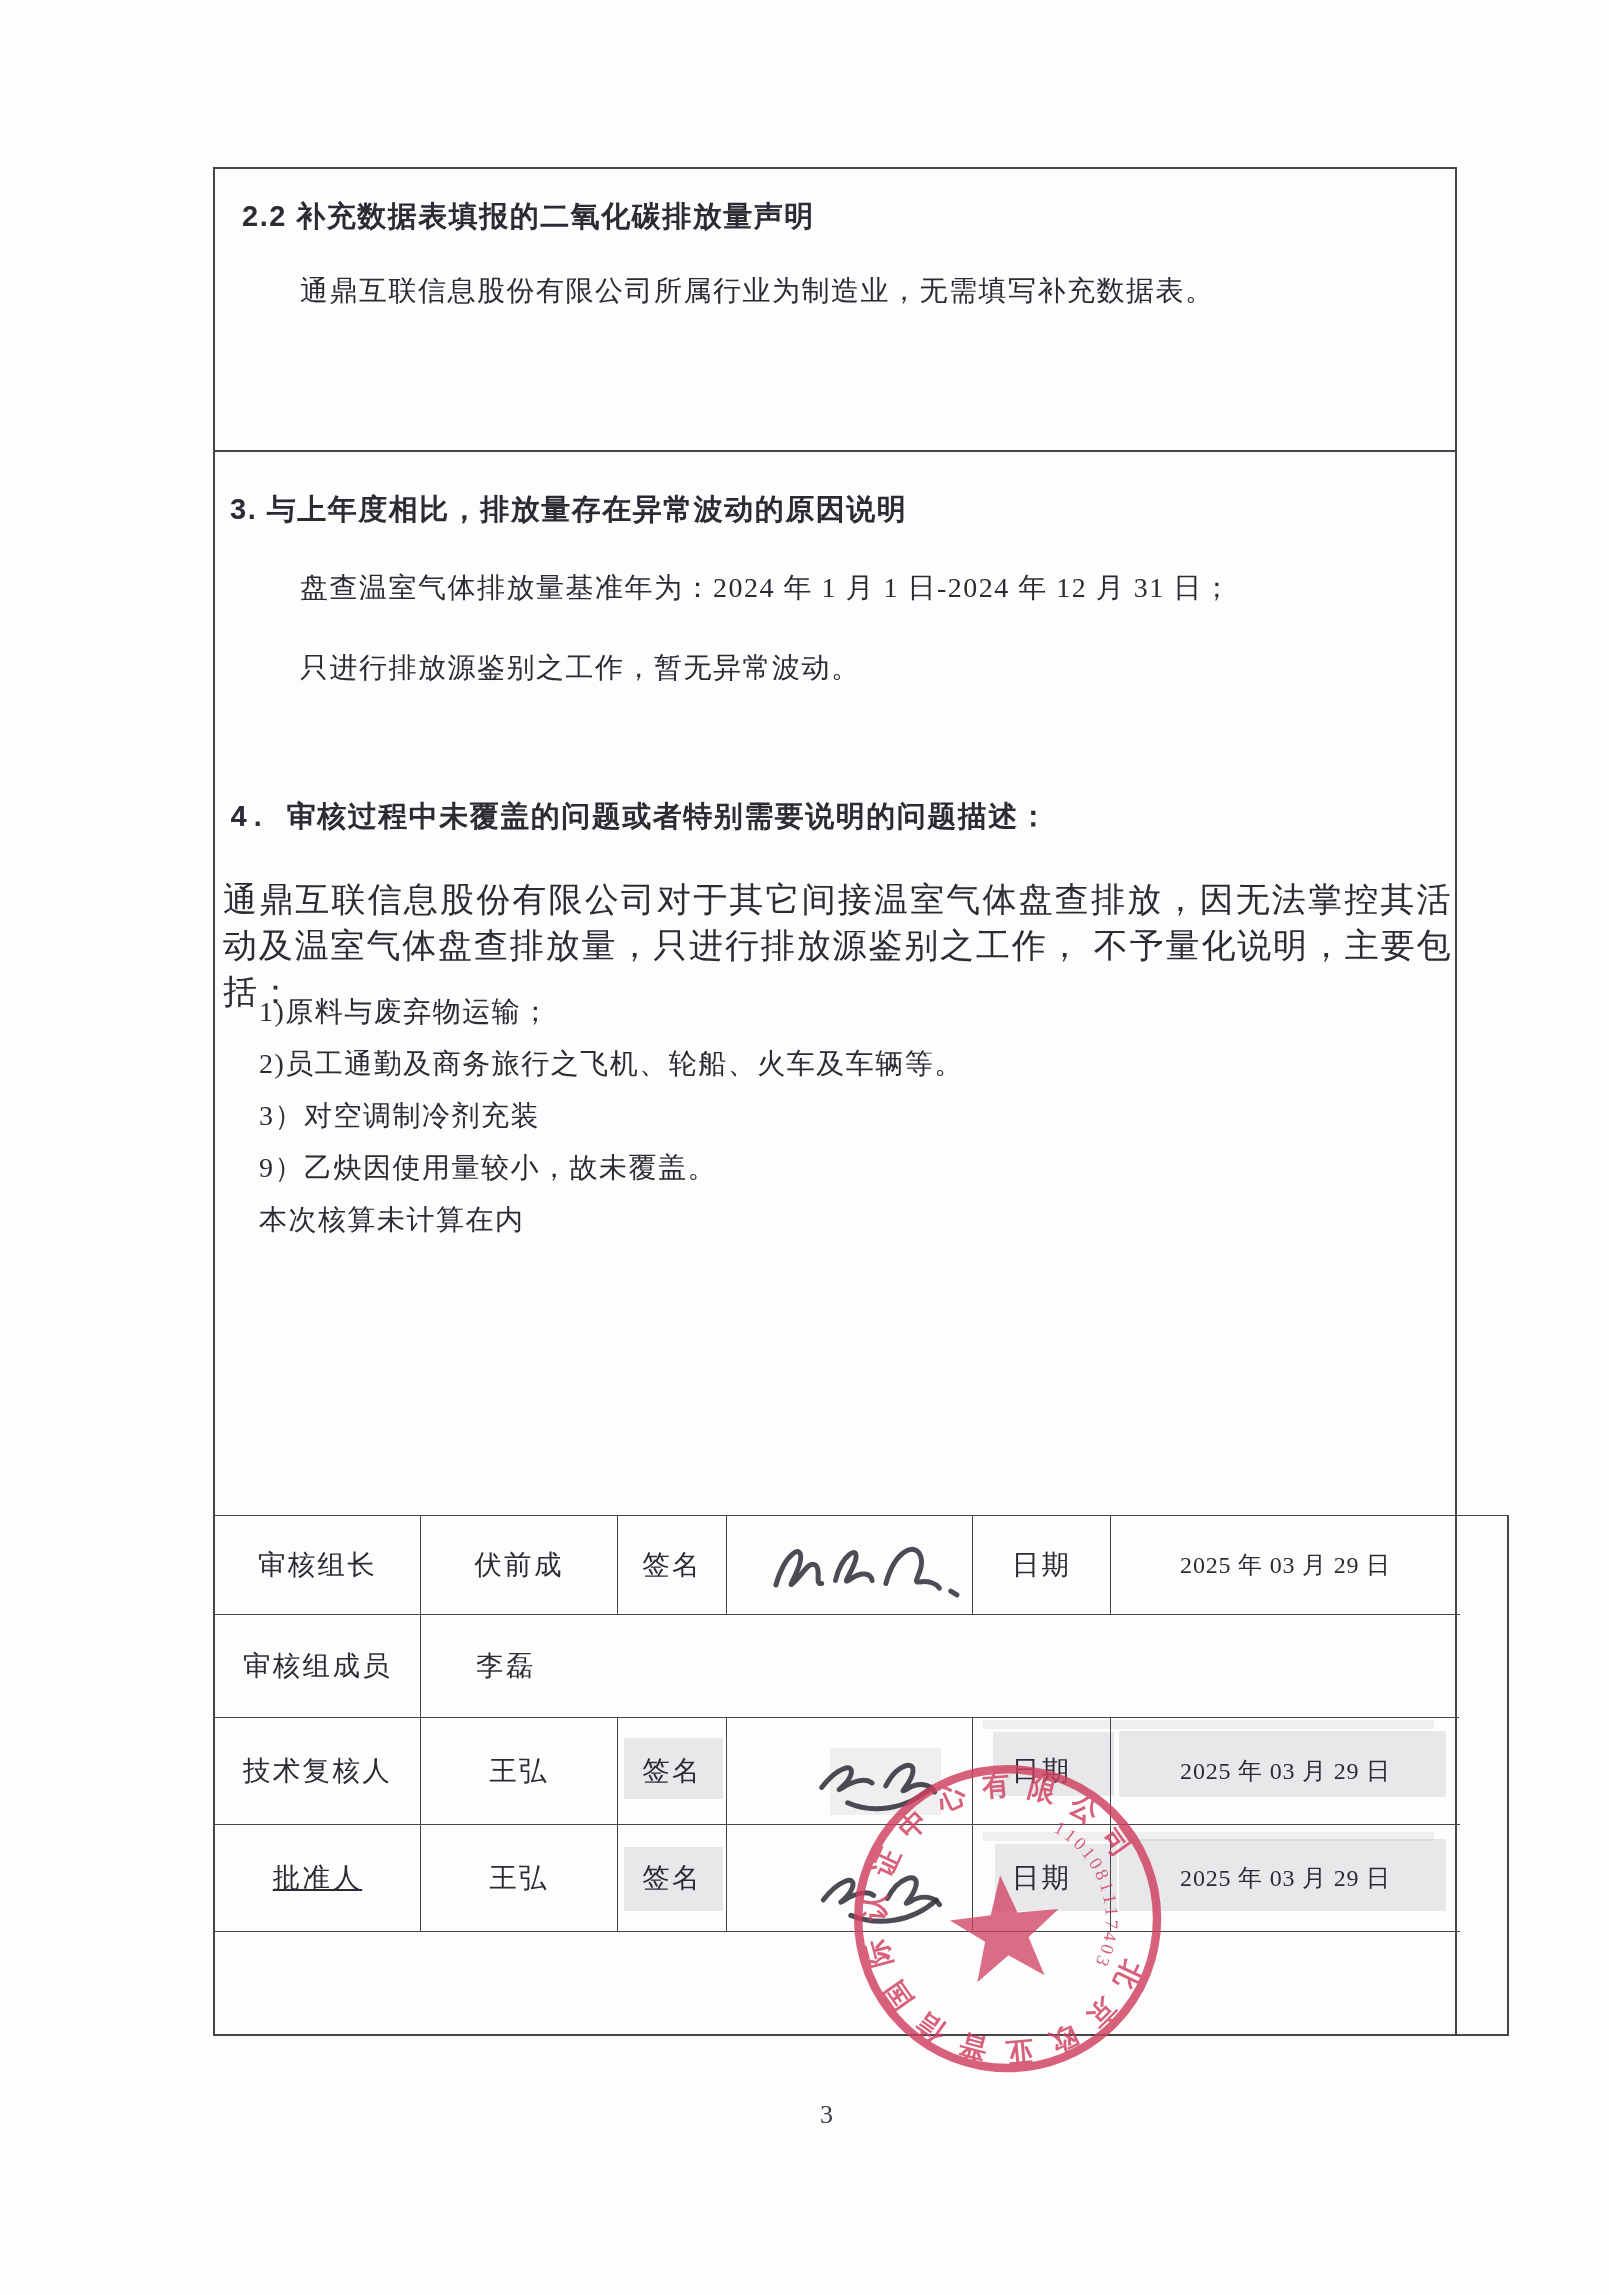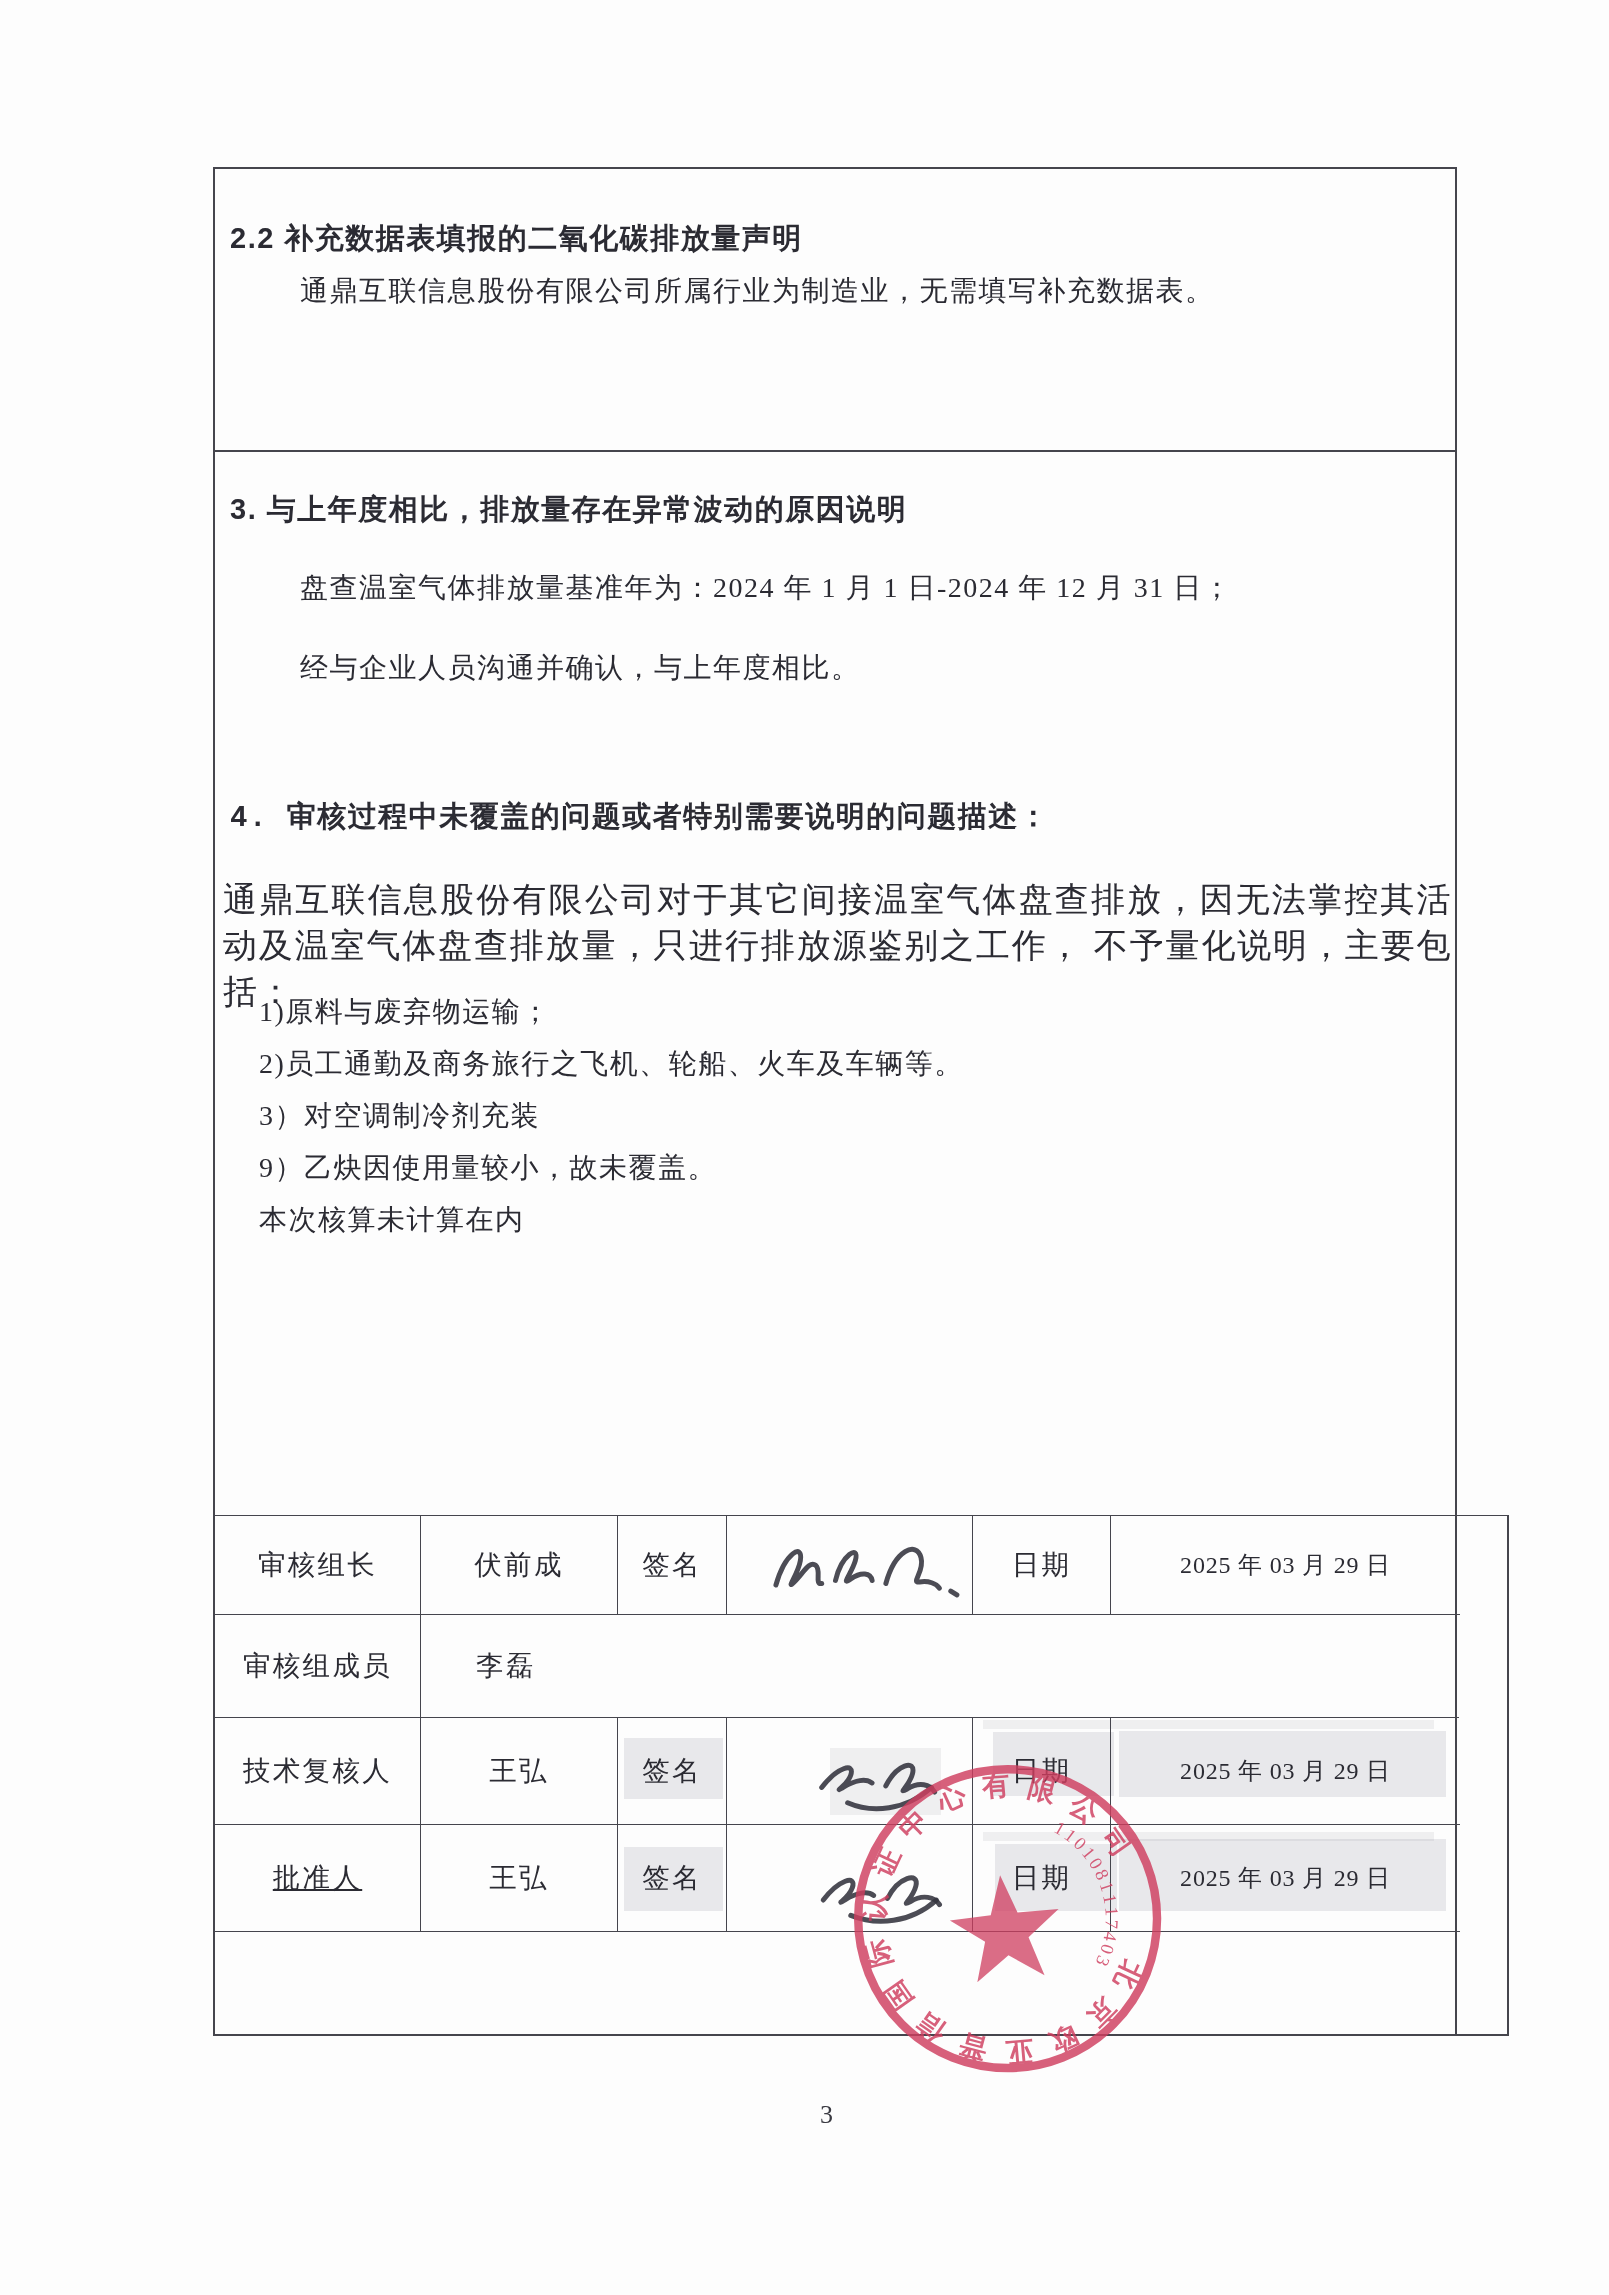--- a/index.html
+++ b/index.html
@@ -65,26 +65,26 @@
   .sig{z-index:5;}
   .sig path{stroke:#33333d;stroke-width:6.5;fill:none;stroke-linecap:round;stroke-linejoin:round;opacity:0.88;}
   .pagenum{font-size:26px;color:#3a3a42;}
 </style>
 </head>
 <body>
 
 <div class="abs frame"></div>
 <div class="abs divider"></div>
 
-<div class="abs heading" style="left:230px;top:197px;margin-top:22px;">2.2 补充数据表填报的二氧化碳排放量声明</div>
+<div class="abs heading" style="left:242px;top:197px;">2.2 补充数据表填报的二氧化碳排放量声明</div>
 <div class="abs bodytext" style="left:300px;top:272px;">通鼎互联信息股份有限公司所属行业为制造业，无需填写补充数据表。</div>
 
 <div class="abs heading" style="left:230px;top:490px;">3.  与上年度相比，排放量存在异常波动的原因说明</div>
 <div class="abs bodytext" style="left:300px;top:569px;">盘查温室气体排放量基准年为：2024 年 1 月 1 日-2024 年 12 月 31 日；</div>
-<div class="abs bodytext" style="left:300px;top:649px;">经与企业人员沟通并确认，与上年度相比。</div>
+<div class="abs bodytext" style="left:300px;top:649px;">只进行排放源鉴别之工作，暂无异常波动。</div>
 
 <div class="abs heading" style="left:230px;top:797px;font-family:Liberation Mono, monospace;">4.  审核过程中未覆盖的问题或者特别需要说明的问题描述：</div>
 <div class="abs para" style="left:223px;top:877px;width:1229px;">通鼎互联信息股份有限公司对于其它间接温室气体盘查排放，因无法掌控其活动及温室气体盘查排放量，只进行排放源鉴别之工作， 不予量化说明，主要包括：</div>
 <div class="abs list" style="left:223px;top:986px;margin-left:36px;">
   <div>1)原料与废弃物运输；</div>
   <div>2)员工通勤及商务旅行之飞机、轮船、火车及车辆等。</div>
   <div>3）对空调制冷剂充装</div>
   <div>9）乙炔因使用量较小，故未覆盖。</div>
   <div>本次核算未计算在内</div>
 </div>

